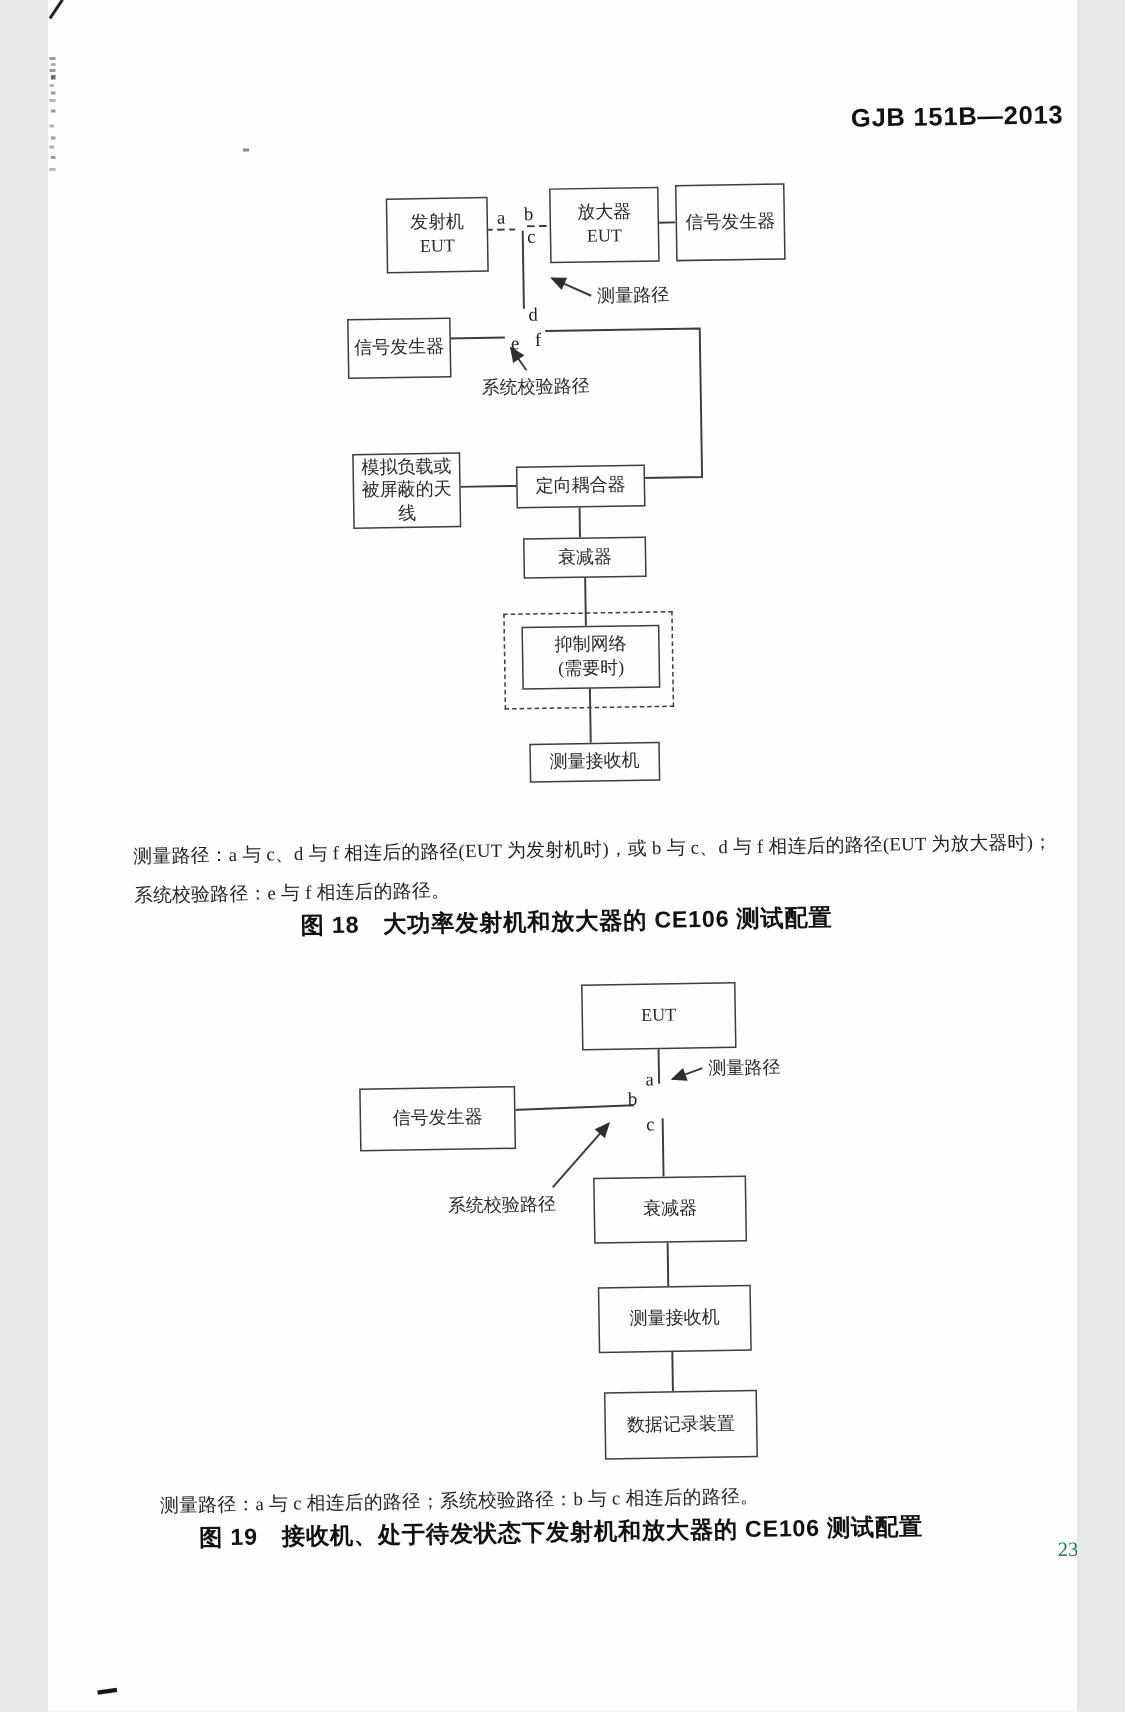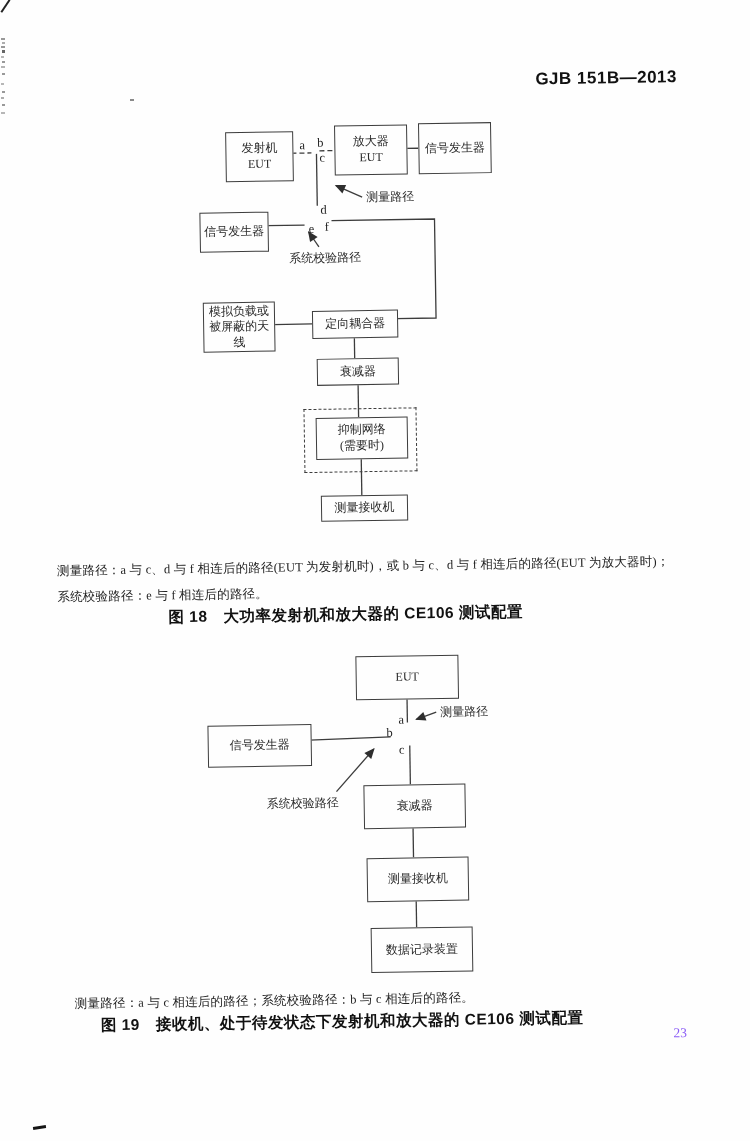--- a/index.html
+++ b/index.html
@@ -1,17 +1,17 @@
 <!DOCTYPE html>
 <html><head>
 <meta charset="utf-8">
 <style>
   html,body{margin:0;padding:0;background:#e8e8e8;}
   .page{
-    position:relative;width:750px;height:1141px;margin:0 auto;
+    position:relative;width:686px;height:1141px;margin:0 auto;
     background:#fefefe;overflow:hidden;
     font-family:"Liberation Serif","DejaVu Serif",serif;
     color:#1c1c1c;
   }
   .sheet{
     position:absolute;left:0;top:0;width:750px;height:1141px;
     transform:rotate(-0.9deg);transform-origin:375px 570px;
   }
   .hdr{
     position:absolute;left:543px;top:72px;
@@ -33,21 +33,21 @@
   }
   .note{
     position:absolute;font-size:12.5px;color:#222;white-space:nowrap;
     letter-spacing:0.2px;
   }
   .caption{
     position:absolute;text-align:center;
     font-family:"Liberation Sans","DejaVu Sans",sans-serif;
     font-weight:bold;font-size:15.5px;color:#111;letter-spacing:0.5px;
   }
-  .pagenum{position:absolute;left:666px;top:1030px;font-size:13.5px;color:#8b5cf6;}
+  .pagenum{position:absolute;left:666px;top:1030px;font-size:13.5px;color:#0f766e;}
   svg.wires{position:absolute;left:0;top:0;pointer-events:none;}
   .speck{position:absolute;background:#999;}
   .mark-dark{position:absolute;background:#222;}
 </style>
 </head>
 <body>
 
 <div class="page">
 
   <div class="mark-dark" style="left:-2px;top:5px;width:15px;height:2px;transform:rotate(-56deg);"></div>

